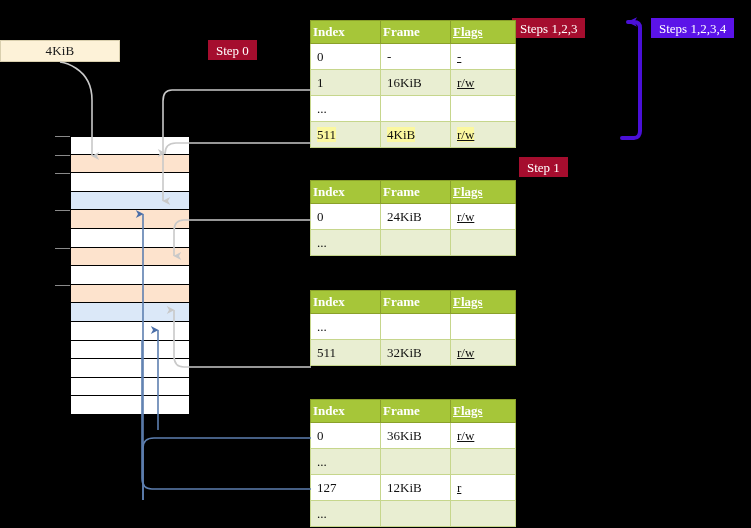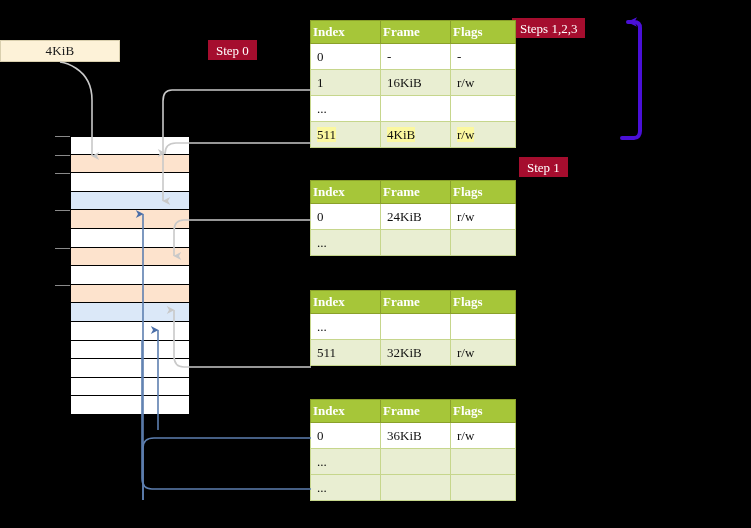--- a/index.html
+++ b/index.html
@@ -84,39 +84,40 @@
     padding:3px 6px;
     border:1px solid #c6d68c;
     height:19px;
     vertical-align:middle;
     background:#ffffff;
   }
   .ptable tr.alt td{background:#e9eed2;}
   .ptable td.hl span{background:#fbf8a0;}
   .col-index{width:57px;}
   .col-frame{width:57px;}
-  .col-flags{width:52px;}
+  .col-flags{width:52px;text-decoration:underline;}
 
   #table1{left:310px;top:20px;}
   #table2{left:310px;top:180px;}
   #table3{left:310px;top:290px;}
   #table4{left:310px;top:399px;}
 
   
   #wires{position:absolute;left:0;top:0;width:751px;height:528px;pointer-events:none;}
 </style>
 </head>
 <body>
 
 <div id="stage">
 
   <div class="abs kib-box">4KiB</div>
 
   <div class="abs badge badge-red" id="badge-step0">Step 0</div>
   <div class="abs badge badge-red" id="badge-steps123">Steps 1,2,3</div>
+  <div class="abs badge badge-blue" id="badge-steps1234">Steps 1,2,3,4</div>
   <div class="abs badge badge-red" id="badge-step4">Step 1</div>
 
   <div class="abs" id="memblock">
     <div id="memblock-rows">
         <div class="memrow white" style="top: 0px;"></div>
         <div class="memrow peach" style="top: 18.6px;"></div>
         <div class="memrow white" style="top: 37.2px;"></div>
         <div class="memrow blue" style="top: 55.8px;"></div>
         <div class="memrow peach" style="top: 74.4px;"></div>
         <div class="memrow white" style="top: 93px;"></div>
@@ -231,20 +232,25 @@
           <tr>
             <td class="col-index">0</td>
             <td class="col-frame">36KiB</td>
             <td class="col-flags">r/w</td>
           </tr>
           <tr class="alt">
             <td class="col-index">...</td>
             <td class="col-frame"></td>
             <td class="col-flags"></td>
           </tr>
+          <tr>
+            <td class="col-index">127</td>
+            <td class="col-frame">12KiB</td>
+            <td class="col-flags">r</td>
+          </tr>
           <tr class="alt">
             <td class="col-index">...</td>
             <td class="col-frame"></td>
             <td class="col-flags"></td>
           </tr>
         </tbody>
       </table>
     </div>
 
   <svg id="wires" viewBox="0 0 751 528">

